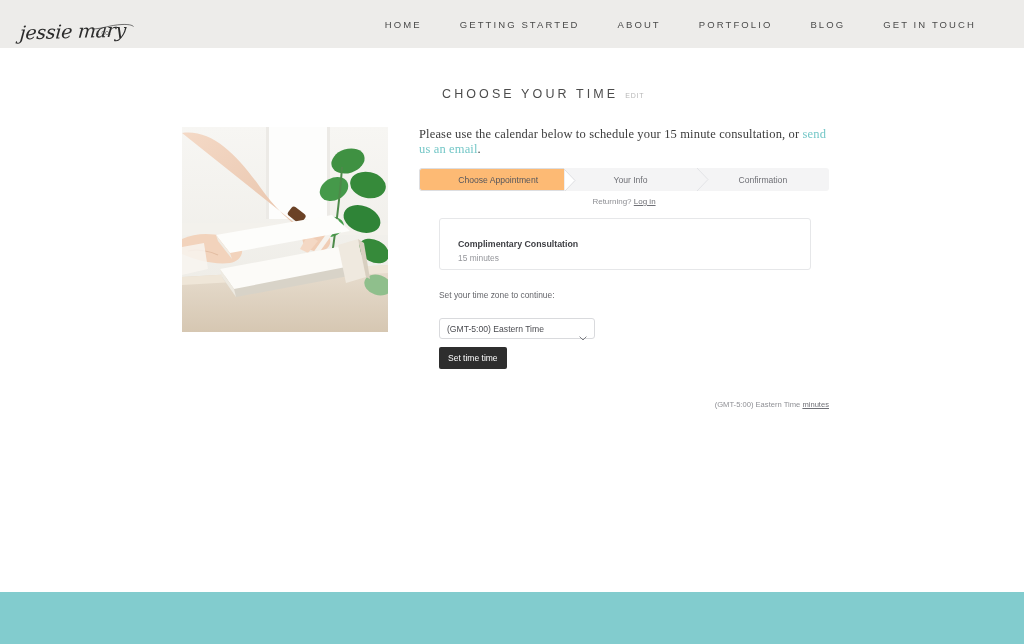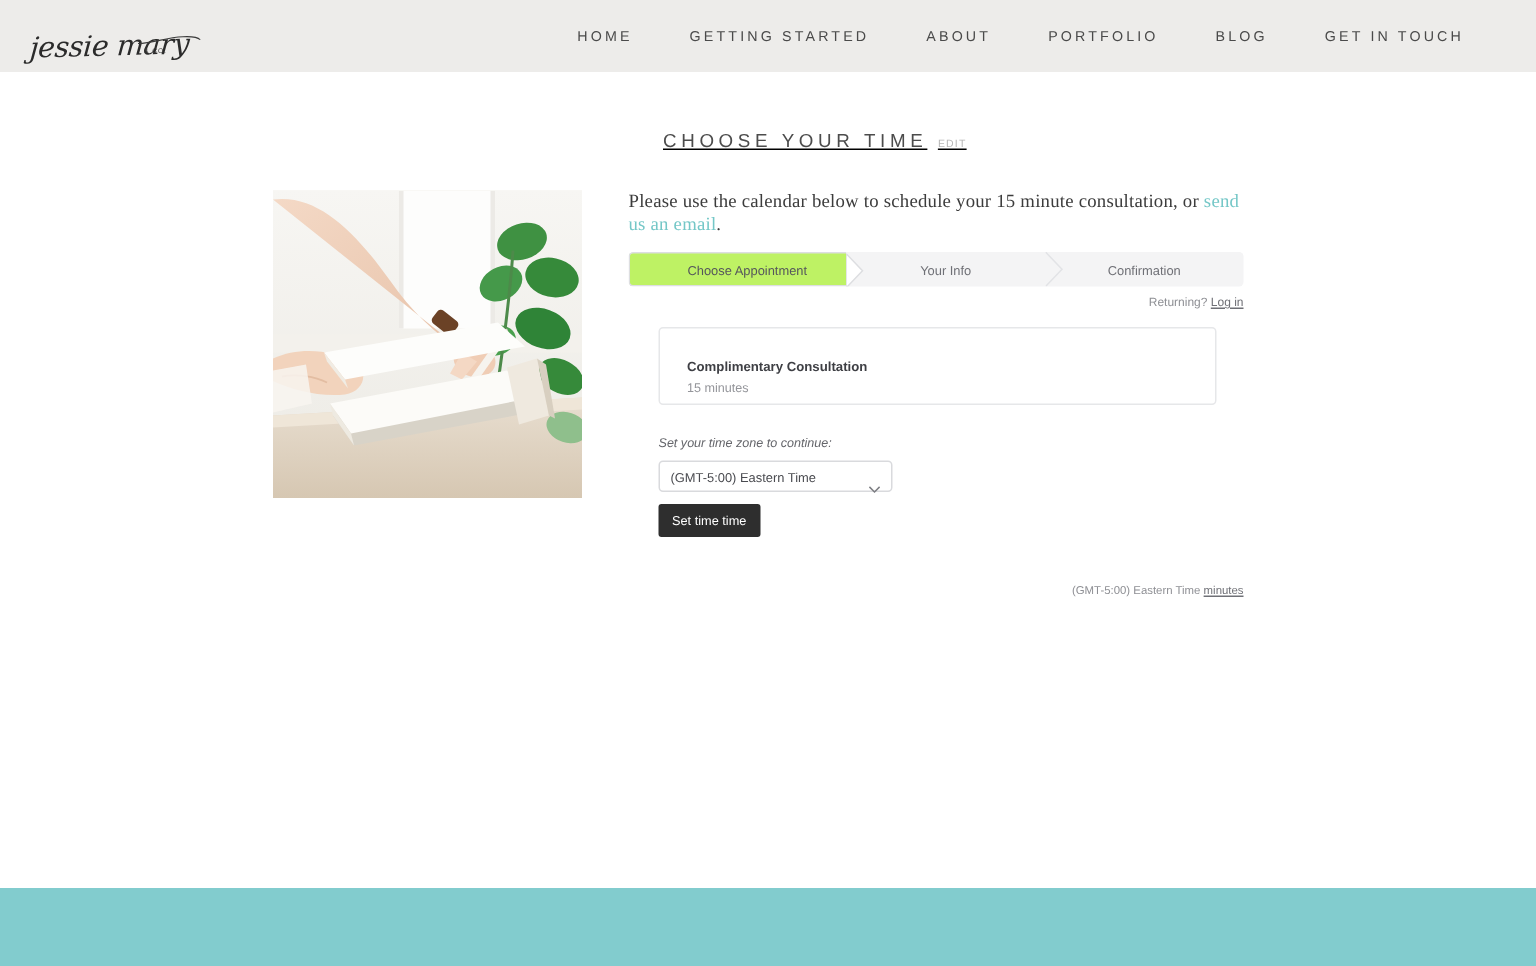--- a/index.html
+++ b/index.html
@@ -69,21 +69,20 @@
     font-family: "Liberation Sans", sans-serif;
   }
 
   
   .page-title-row {
     margin-top: 39px;
     padding-left: 442px;
     display: flex;
     align-items: baseline;
     gap: 7px;
-    text-decoration: underline;
   }
   .page-title {
     font-size: 12.5px;
     letter-spacing: 3.1px;
     color: #4c4c4c;
     text-transform: uppercase;
     font-family: "Liberation Sans", sans-serif;
   }
   .page-title-edit {
     font-size: 7px;
@@ -137,40 +136,40 @@
   .step {
     flex: 1;
     display: flex;
     align-items: center;
     justify-content: center;
     font-size: 8.6px;
     color: #6f7076;
     position: relative;
   }
   .step.active {
-    background: #bef264;
+    background: #fdba74;
     border: 1px solid #dddee1;
     border-right: none;
     border-radius: 3px 0 0 3px;
     color: #55565c;
     z-index: 3;
     padding-left: 12px;
   }
   .step .notch {
     position: absolute;
     right: -12px;
     top: 0;
     width: 12px;
     height: 100%;
     z-index: 4;
   }
   .step .notch svg { display: block; }
 
   .returning {
-    text-align: right;
+    text-align: center;
     font-size: 8px;
     color: #8e8f94;
     margin-top: 6px;
   }
   .returning a { color: #6f7076; text-decoration: underline; }
 
   
   .appt-card {
     margin-top: 12px;
     margin-left: 20px;
@@ -184,21 +183,21 @@
   .appt-name {
     font-size: 8.8px;
     font-weight: bold;
     color: #3e3f44;
     margin-bottom: 4px;
   }
   .appt-duration { font-size: 8.4px; color: #95969b; }
 
   
   .tz-block { margin-top: 20px; margin-left: 20px; }
-  .tz-label { font-size: 8.4px; color: #65666b; margin-bottom: 7px; font-style: italic; }
+  .tz-label { font-size: 8.4px; color: #65666b; margin-bottom: 18px; }
 
   .tz-select {
     width: 156px;
     height: 21px;
     border: 1px solid #d9dadd;
     border-radius: 3px;
     background: #fff;
     display: flex;
     align-items: center;
     padding: 0 7px;

